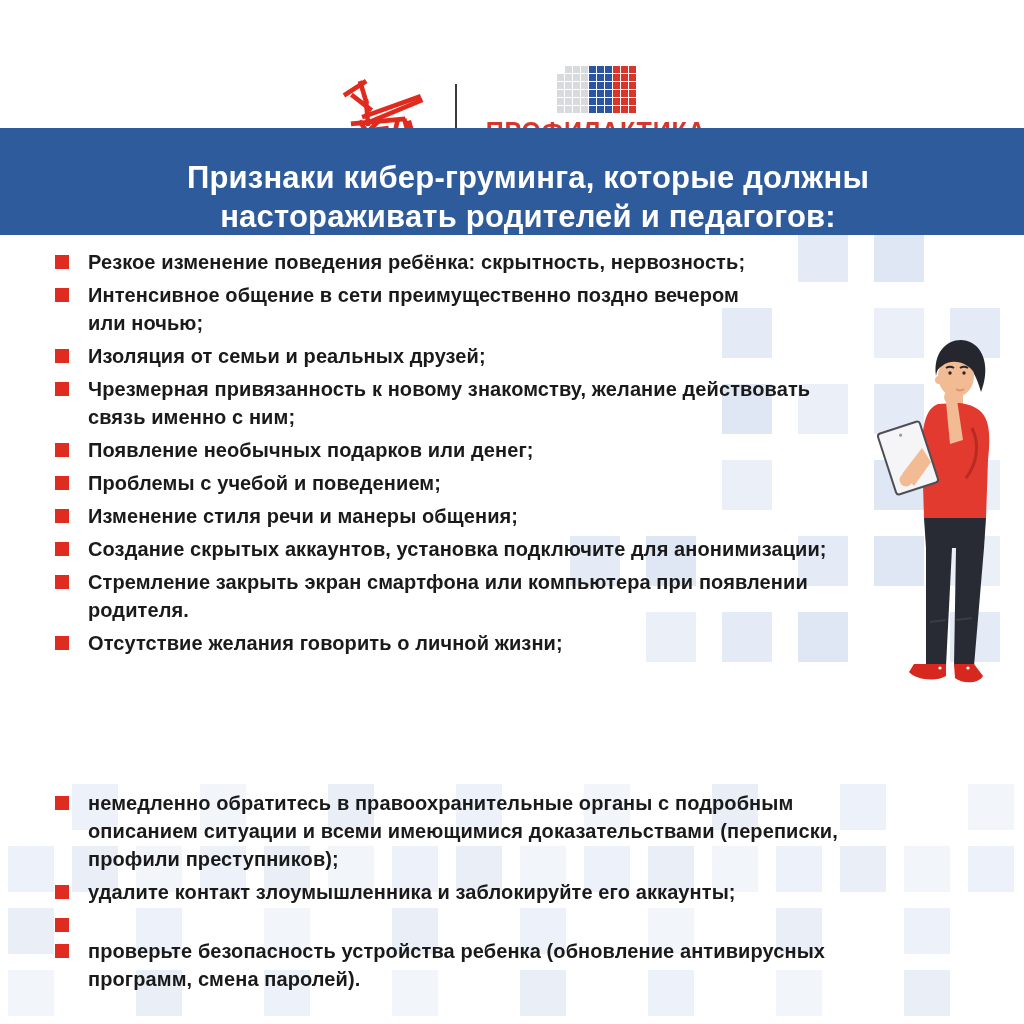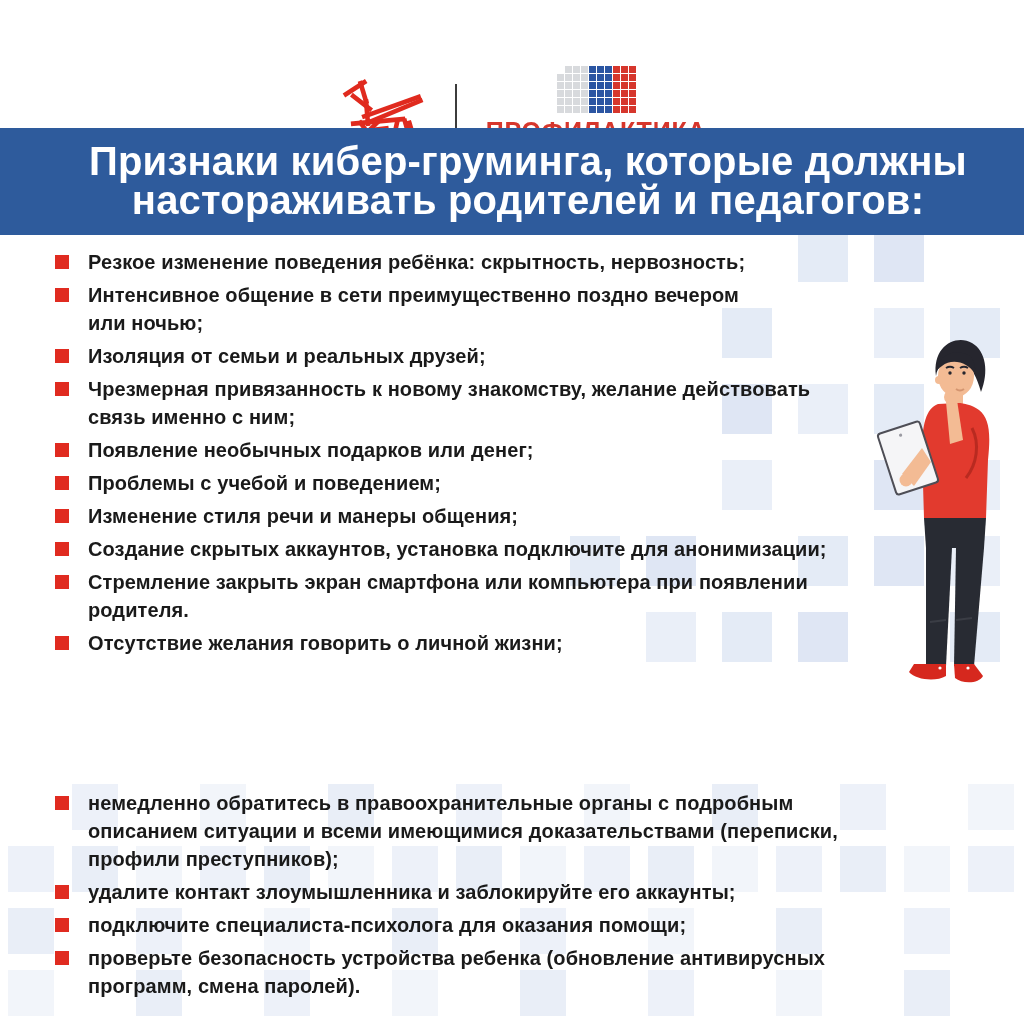--- a/index.html
+++ b/index.html
@@ -18,21 +18,21 @@
   #mosaic{display:grid;grid-template-columns:repeat(10,7px);grid-auto-rows:7px;gap:1px;justify-content:center;margin:0 auto 5px auto;}
   .m-gray{background:#d8dadd;}
   .m-blue{background:#2b55a2;}
   .m-red{background:#d6362c;}
   .brand-name{font-size:25px;font-weight:700;color:#d6362c;letter-spacing:0.8px;line-height:27px;}
   .brand-sub{font-size:15px;font-weight:400;color:#4e7fb7;letter-spacing:0.6px;margin-top:2px;}
   
   .band{position:absolute;left:0;width:1024px;background:#2e5b9c;color:#ffffff;text-align:center;z-index:2;}
   .band1{top:128px;height:107px;}
   .band2{top:671px;height:106px;}
-  .band-title{margin:0;font-size:40px;line-height:39px;font-weight:700;white-space:pre-line;padding-top:14px;letter-spacing:0.2px;padding-left:32px;}
+  .band-title{margin:16px;font-size:31px;line-height:39px;font-weight:700;white-space:pre-line;padding-top:14px;letter-spacing:0.2px;padding-left:32px;}
   
   .list{position:absolute;left:55px;width:890px;margin:0;padding:0;list-style:none;z-index:2;}
   .list1{top:248px;}
   .list2{top:789px;}
   .item{display:flex;gap:19px;margin-bottom:5px;align-items:flex-start;}
   .bullet{flex:0 0 14px;width:14px;height:14px;background:#e02b20;margin-top:7px;}
   .item-text{font-size:20px;line-height:28px;font-weight:700;color:#1a1a1a;white-space:pre-line;letter-spacing:0.1px;}
   
   .person-svg{position:absolute;left:856px;top:330px;width:156px;height:360px;z-index:3;}
 </style>
@@ -260,21 +260,20 @@
 профили преступников);</span>
       </li>
 
       <li class="item">
         <span class="bullet"></span>
         <span class="item-text">удалите контакт злоумышленника и заблокируйте его аккаунты;</span>
       </li>
 
       <li class="item">
         <span class="bullet"></span>
-        <span class="item-text">подключите специалиста-психолога для оказания помощи;</span>
       </li>
 
       <li class="item">
         <span class="bullet"></span>
         <span class="item-text">проверьте безопасность устройства ребенка (обновление антивирусных
 программ, смена паролей).</span>
       </li>
     </ul>
 
   <svg class="person-svg" viewBox="0 0 156 360">

